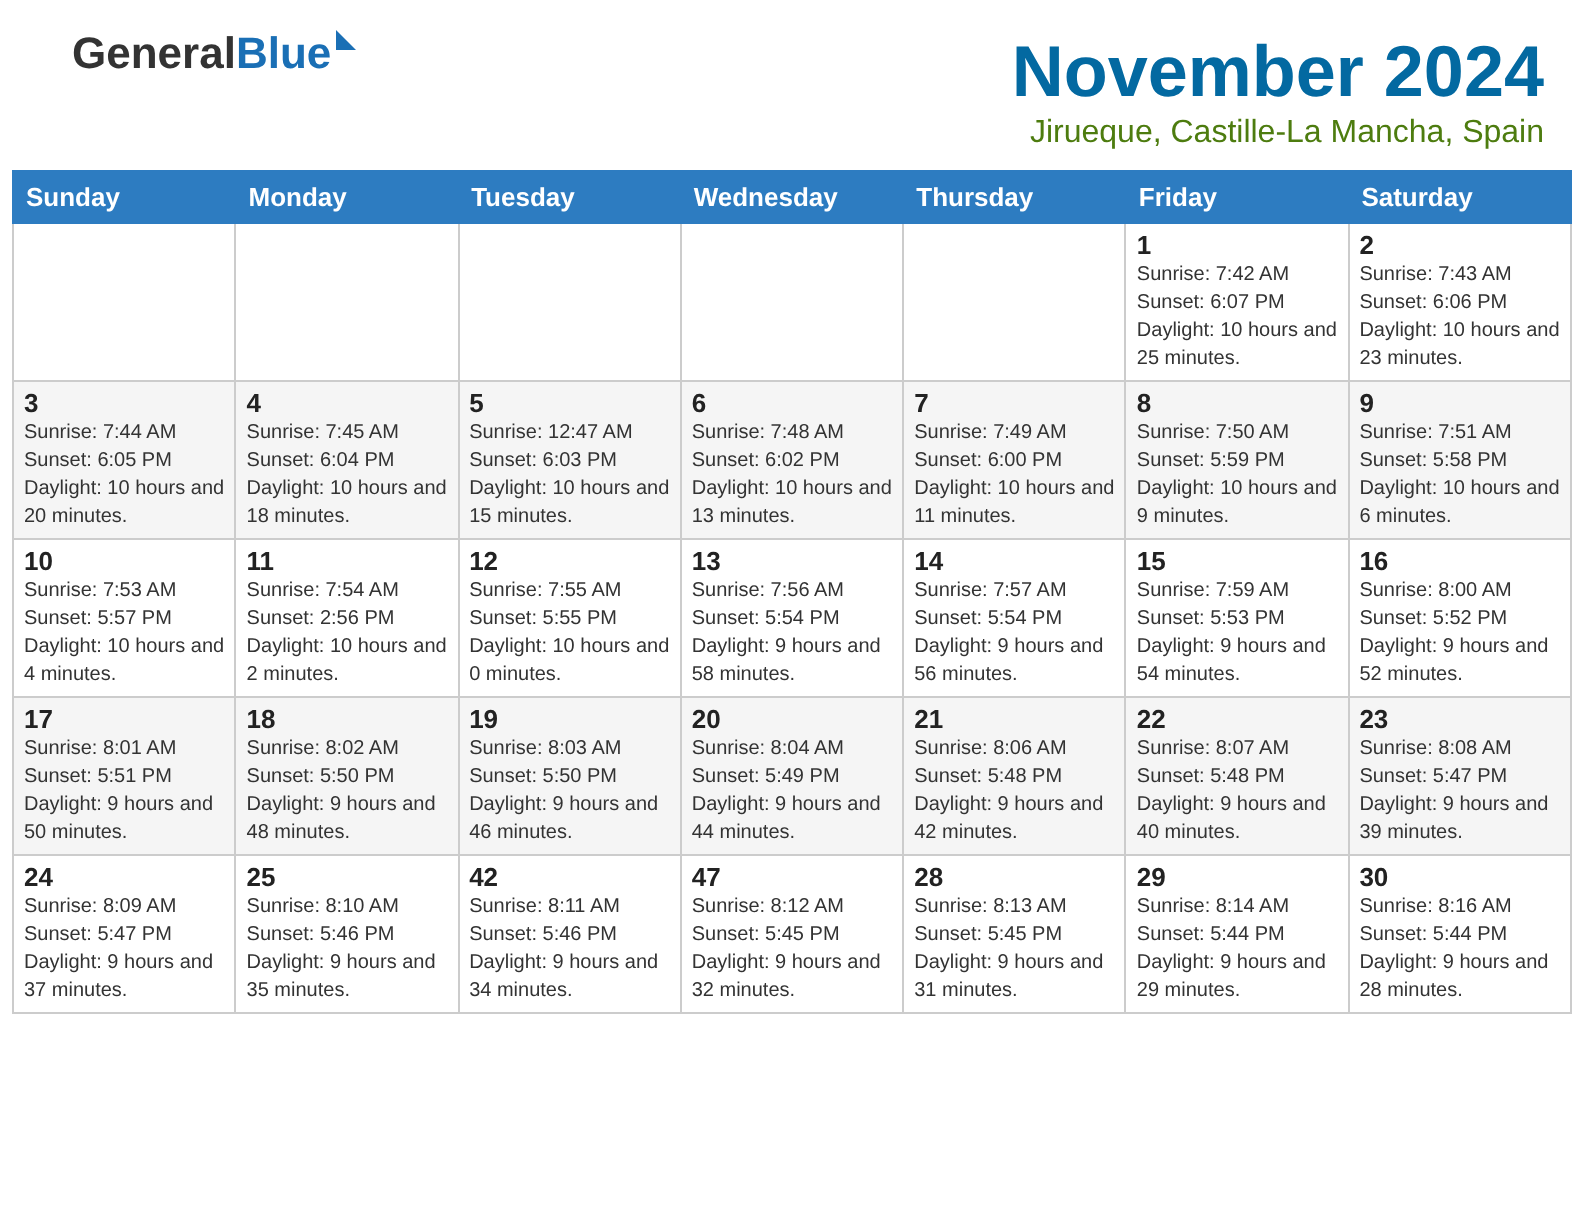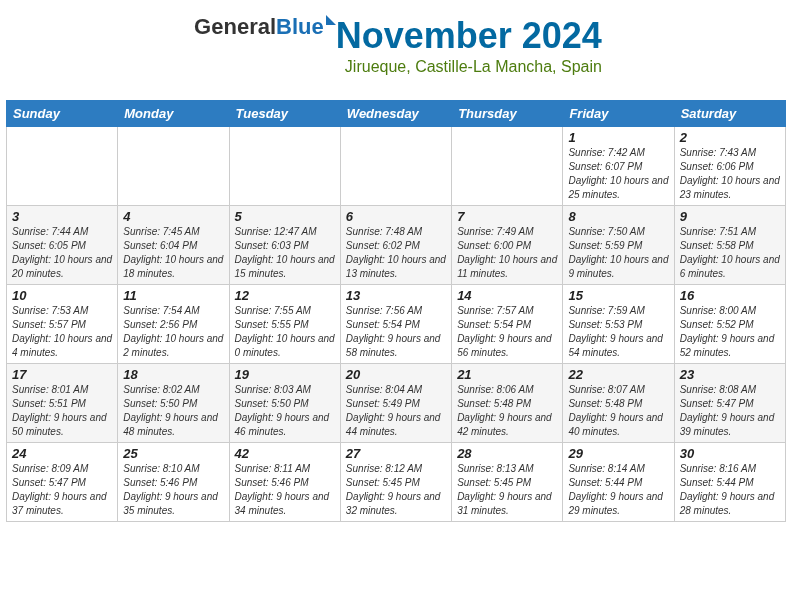--- a/index.html
+++ b/index.html
@@ -5,22 +5,22 @@
     * { box-sizing: border-box; margin: 0; padding: 0; }
     body {
       font-family: Arial, sans-serif;
       background: #fff;
       width: 792px;
       min-height: 612px;
     }
     .header {
       display: flex;
       align-items: flex-start;
-      justify-content: center;
-      padding: 16px 20px 8px 24px;
+      justify-content: space-between;
+      padding: 16px 20px 8px 36px;
     }
     .logo {
       display: flex;
       flex-direction: column;
       align-items: flex-start;
     }
     .logo-text {
       display: flex;
       align-items: center;
       font-size: 22px;
@@ -39,23 +39,22 @@
       color: #0369a1;
       line-height: 1.1;
     }
     .location-title {
       font-size: 16px;
       color: #4d7c0f;
       margin-top: 2px;
     }
     table {
       width: calc(100% - 12px);
-      margin: 16px 6px;
+      margin: 1px 6px;
       border-collapse: collapse;
-      font-style: italic;
     }
     thead tr th {
       background-color: #2d7cc1;
       color: #fff;
       text-align: left;
       padding: 5px 6px;
       font-size: 13px;
       font-weight: bold;
       border: 1px solid #2d7cc1;
     }
@@ -287,21 +286,21 @@
 Sunset: 5:46 PM
 Daylight: 9 hours and 35 minutes.</div>
         </td>
         <td>
           <span class="day-number">42</span>
           <div class="day-info" style="white-space: pre-line;">Sunrise: 8:11 AM
 Sunset: 5:46 PM
 Daylight: 9 hours and 34 minutes.</div>
         </td>
         <td>
-          <span class="day-number">27</span>
+          <span class="day-number">47</span>
           <div class="day-info" style="white-space: pre-line;">Sunrise: 8:12 AM
 Sunset: 5:45 PM
 Daylight: 9 hours and 32 minutes.</div>
         </td>
         <td>
           <span class="day-number">28</span>
           <div class="day-info" style="white-space: pre-line;">Sunrise: 8:13 AM
 Sunset: 5:45 PM
 Daylight: 9 hours and 31 minutes.</div>
         </td>

